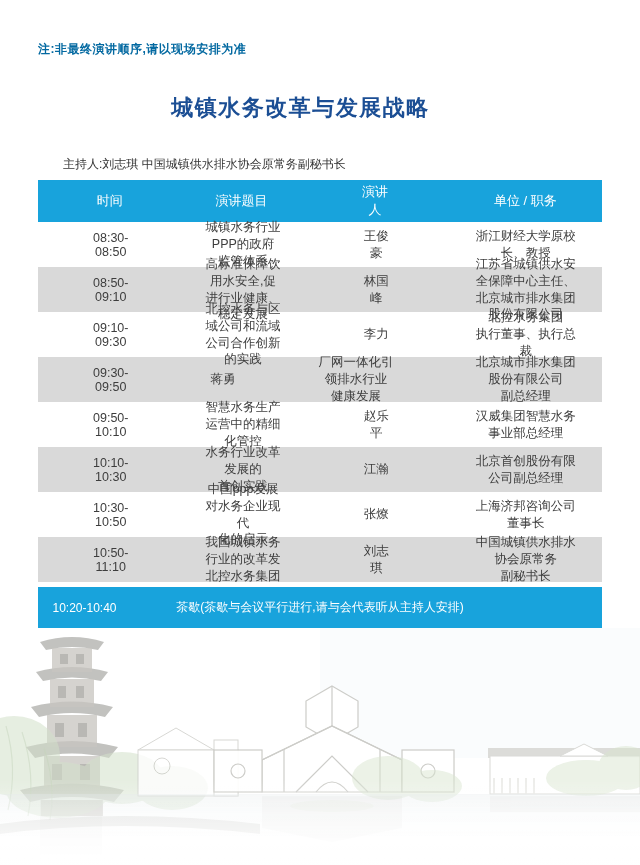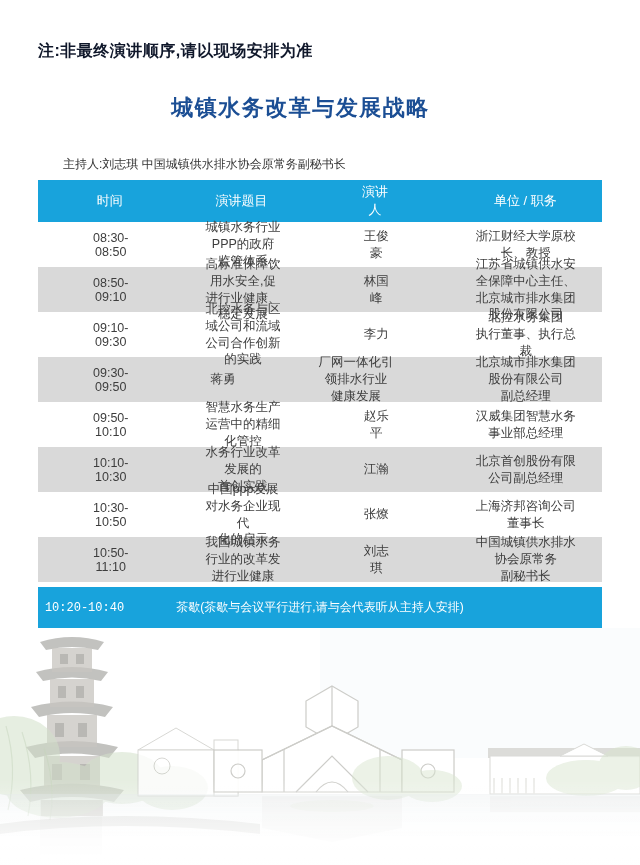--- a/index.html
+++ b/index.html
@@ -2,35 +2,35 @@
 <html><head>
 <meta charset="utf-8">
 <style>
   html,body{margin:0;padding:0;}
   body{
     width:640px;height:865px;position:relative;overflow:hidden;background:#ffffff;
     font-family:"Liberation Sans","DejaVu Sans",sans-serif;
   }
   .bg-photo{position:absolute;left:0;top:628px;width:640px;height:237px;z-index:0;}
   .content{position:relative;z-index:1;}
-  .note{position:absolute;left:38px;top:41px;font-size:16px;font-weight:bold;color:#0f172a;letter-spacing:.5px;}
+  .note{position:absolute;left:38px;top:41px;font-size:12px;font-weight:bold;color:#0369a1;letter-spacing:.5px;}
   .title{position:absolute;left:0;top:93px;width:601px;text-align:center;font-size:22px;font-weight:bold;color:#1b4e94;letter-spacing:1.5px;}
   .host{position:absolute;left:38px;top:156px;font-size:12px;color:#333333;margin-left:25px;}
   .agenda{position:absolute;left:38px;top:180px;width:564px;}
   .thead{display:flex;background:#18a3dc;color:#ffffff;height:42px;font-size:13px;}
   .cell{display:flex;align-items:center;justify-content:center;text-align:center;box-sizing:border-box;padding:0 21px;margin-left:34px;}
   .col-time{width:16.5%;}
   .col-topic{width:28.5%;}
   .col-speaker{width:17.5%;}
   .col-org{width:37.5%;}
   .row{display:flex;height:45px;font-size:12.5px;color:#3d3d3d;background:#ffffff;}
   .tbody .row:nth-child(even){background:#d9d9d9;}
   .pre{white-space:pre-line;line-height:1.35;}
   .break-row{position:relative;margin-top:5px;height:41px;background:#18a3dc;color:#ffffff;font-size:12px;}
-  .break-time{position:absolute;left:0;top:0;width:16.5%;height:100%;display:flex;align-items:center;justify-content:center;font-family:Liberation Mono, monospace;}
+  .break-time{position:absolute;left:0;top:0;width:16.5%;height:100%;display:flex;align-items:center;justify-content:center;}
   .break-label{position:absolute;left:0;top:0;right:0;bottom:0;display:flex;align-items:center;justify-content:center;}
 </style>
 </head>
 <body>
 
 <svg class="bg-photo" viewBox="0 0 640 237" xmlns="http://www.w3.org/2000/svg" aria-hidden="true">
   <defs>
     <linearGradient id="water" x1="0" y1="0" x2="0" y2="1">
       <stop offset="0" stop-color="#c9d4d8" stop-opacity="0.35"></stop>
       <stop offset="1" stop-color="#ffffff" stop-opacity="0"></stop>
@@ -206,21 +206,21 @@
     <div class="cell col-time">10:30-10:50</div>
     <div class="cell col-topic pre">中国ppp发展对水务企业现代
 化的启示</div>
     <div class="cell col-speaker">张燎</div>
     <div class="cell col-org pre">上海济邦咨询公司董事长</div>
   </div>
 
   <div class="row">
     <div class="cell col-time">10:50-11:10</div>
     <div class="cell col-topic pre">我国城镇水务行业的改革发
-进行业健康</div>
+北控水务集团</div>
     <div class="cell col-speaker">刘志琪</div>
     <div class="cell col-org pre">中国城镇供水排水协会原常务
 副秘书长</div>
   </div>
 </div>
     <div class="break-row">
       <div class="break-time">10:20-10:40</div>
       <div class="break-label">茶歇(茶歇与会议平行进行,请与会代表听从主持人安排)</div>
     </div>
   </div>

